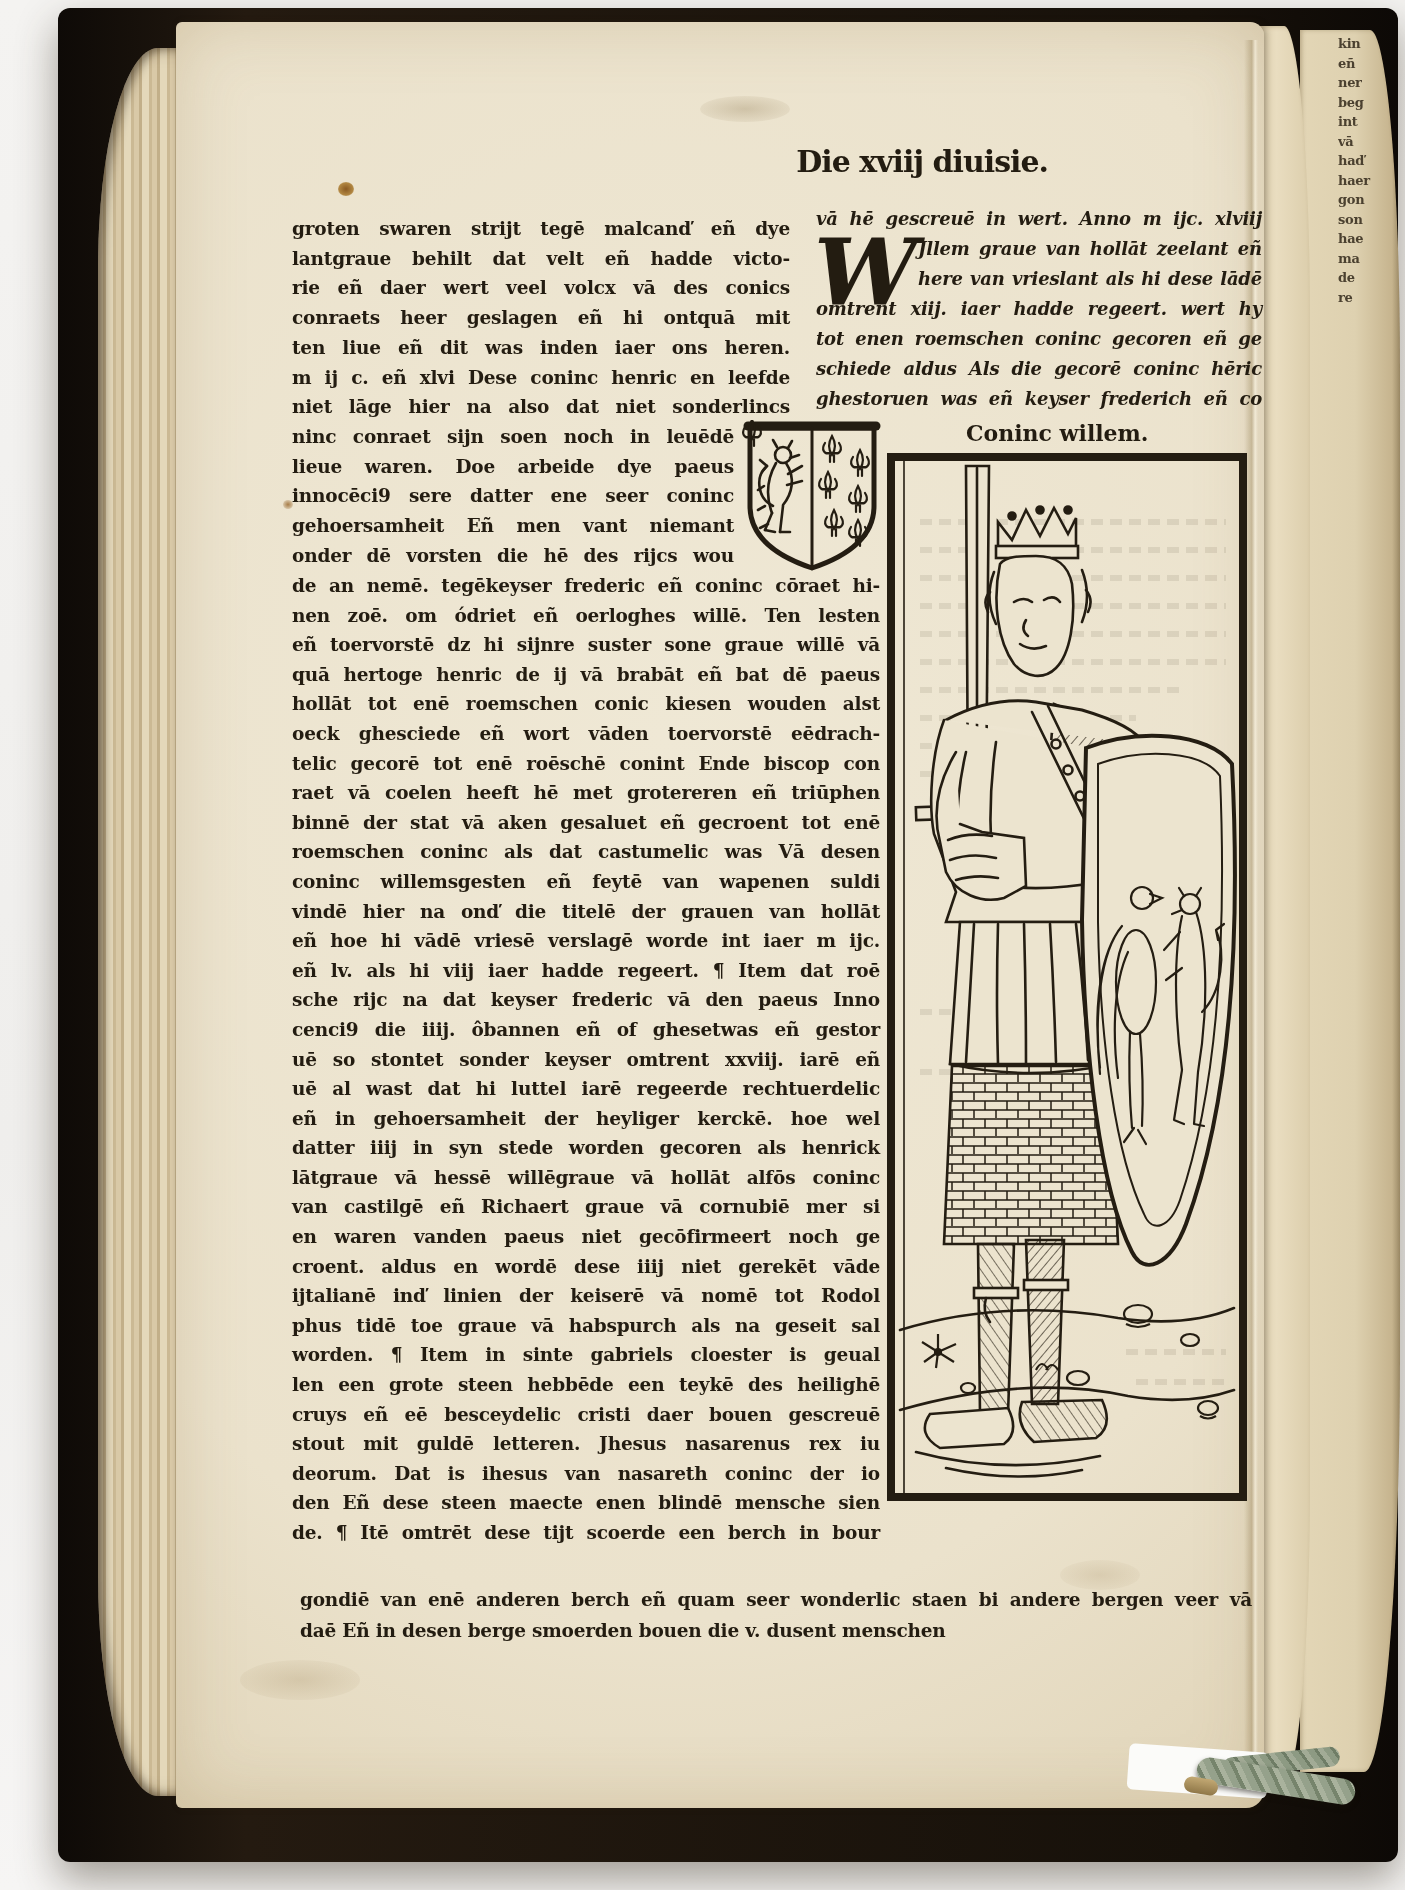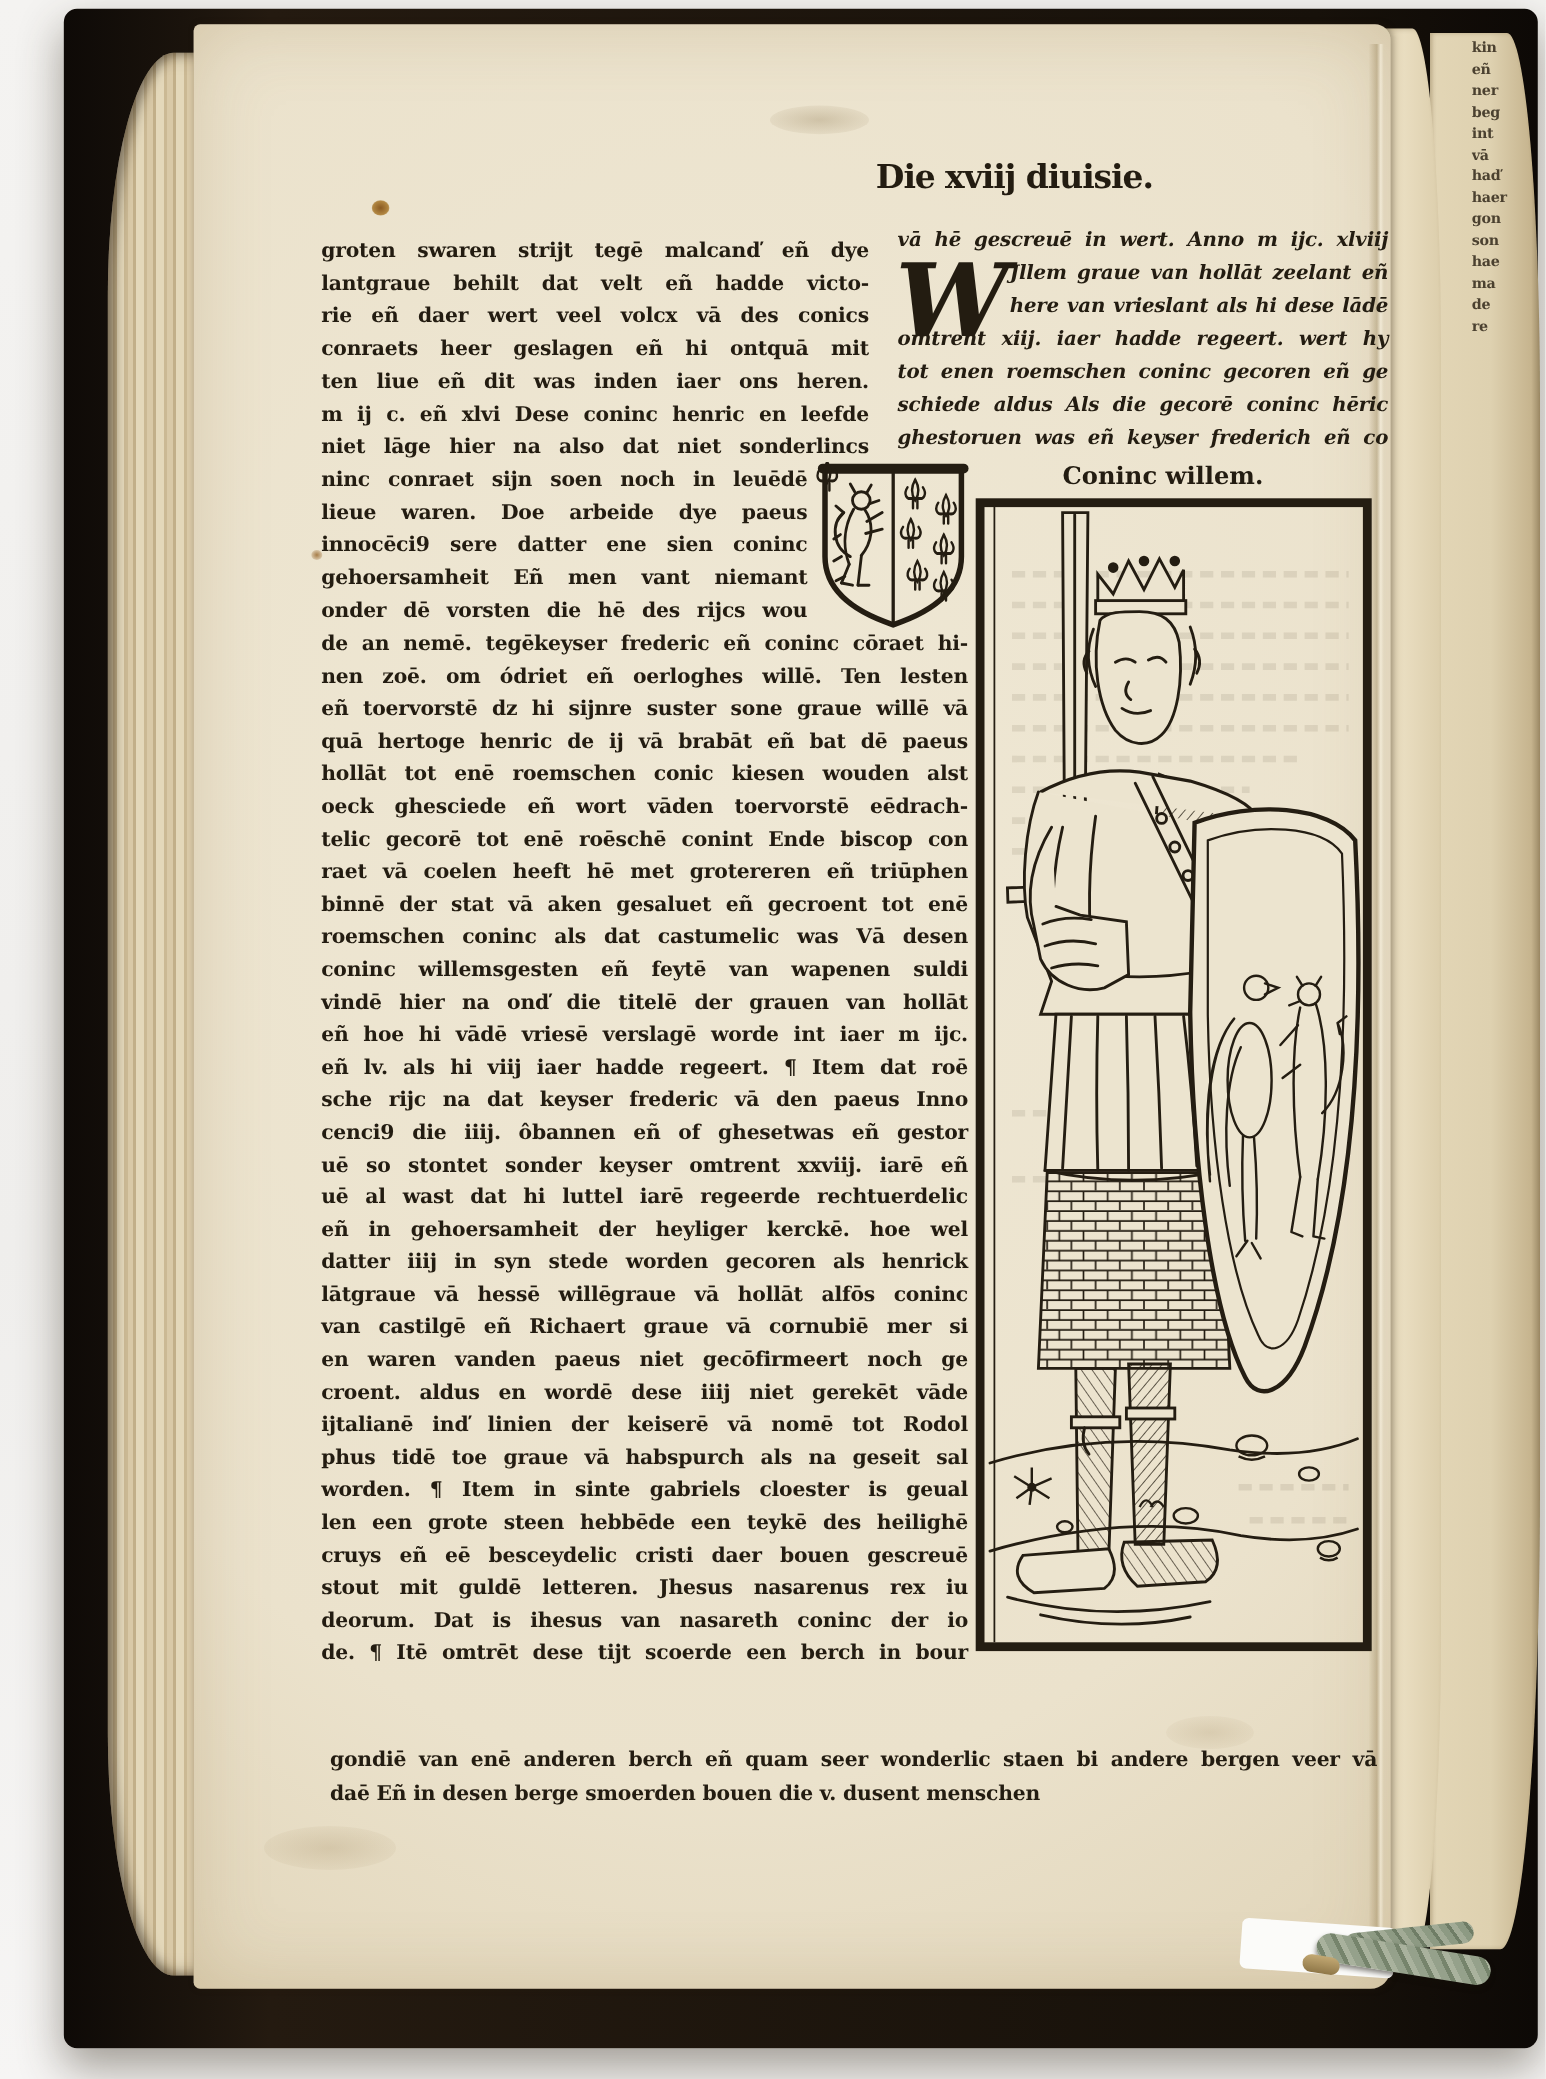--- a/index.html
+++ b/index.html
@@ -158,21 +158,21 @@
           <use href="#lisg" x="106" y="66"></use>
           <use href="#lisg" x="82" y="90"></use>
           <use href="#lisg" x="106" y="100"></use>
         </g>
       </g>
     </svg>
 
     <div class="colB">
         <div class="tl">ninc conraet sijn soen noch in leuēdē</div>
         <div class="tl">lieue waren. Doe arbeide dye paeus</div>
-        <div class="tl">innocēci9 sere datter ene sien coninc</div>
+        <div class="tl">innocēci9 sere datter ene seer coninc</div>
         <div class="tl">gehoersamheit Eñ men vant niemant</div>
         <div class="tl">onder dē vorsten die hē des rijcs wou</div>
       </div>
 
     <div class="colC">
         <div class="tl">de an nemē. tegēkeyser frederic eñ coninc cōraet hi-</div>
         <div class="tl">nen zoē. om ódriet eñ oerloghes willē. Ten lesten</div>
         <div class="tl">eñ toervorstē dz hi sijnre suster sone graue willē vā</div>
         <div class="tl">quā hertoge henric de ij vā brabāt eñ bat dē paeus</div>
         <div class="tl">hollāt tot enē roemschen conic kiesen wouden alst</div>
@@ -195,20 +195,21 @@
         <div class="tl">van castilgē eñ Richaert graue vā cornubiē mer si</div>
         <div class="tl">en waren vanden paeus niet gecōfirmeert noch ge</div>
         <div class="tl">croent. aldus en wordē dese iiij niet gerekēt vāde</div>
         <div class="tl">ijtalianē inď linien der keiserē vā nomē tot Rodol</div>
         <div class="tl">phus tidē toe graue vā habspurch als na geseit sal</div>
         <div class="tl">worden. ¶ Item in sinte gabriels cloester is geual</div>
         <div class="tl">len een grote steen hebbēde een teykē des heilighē</div>
         <div class="tl">cruys eñ eē besceydelic cristi daer bouen gescreuē</div>
         <div class="tl">stout mit guldē letteren. Jhesus nasarenus rex iu</div>
         <div class="tl">deorum. Dat is ihesus van nasareth coninc der io</div>
+        <div class="tl">den Eñ dese steen maecte enen blindē mensche sien</div>
         <div class="tl">de. ¶ Itē omtrēt dese tijt scoerde een berch in bour</div>
       </div>
 
     <div class="colR">
       <div class="tl">vā hē gescreuē in wert. Anno m ijc. xlviij</div>
       <div class="init-row">
         <span class="dropcap">W</span>
         <div class="tl">Jllem graue van hollāt zeelant eñ</div>
         <div class="tl">here van vrieslant als hi dese lādē</div>
       </div>

